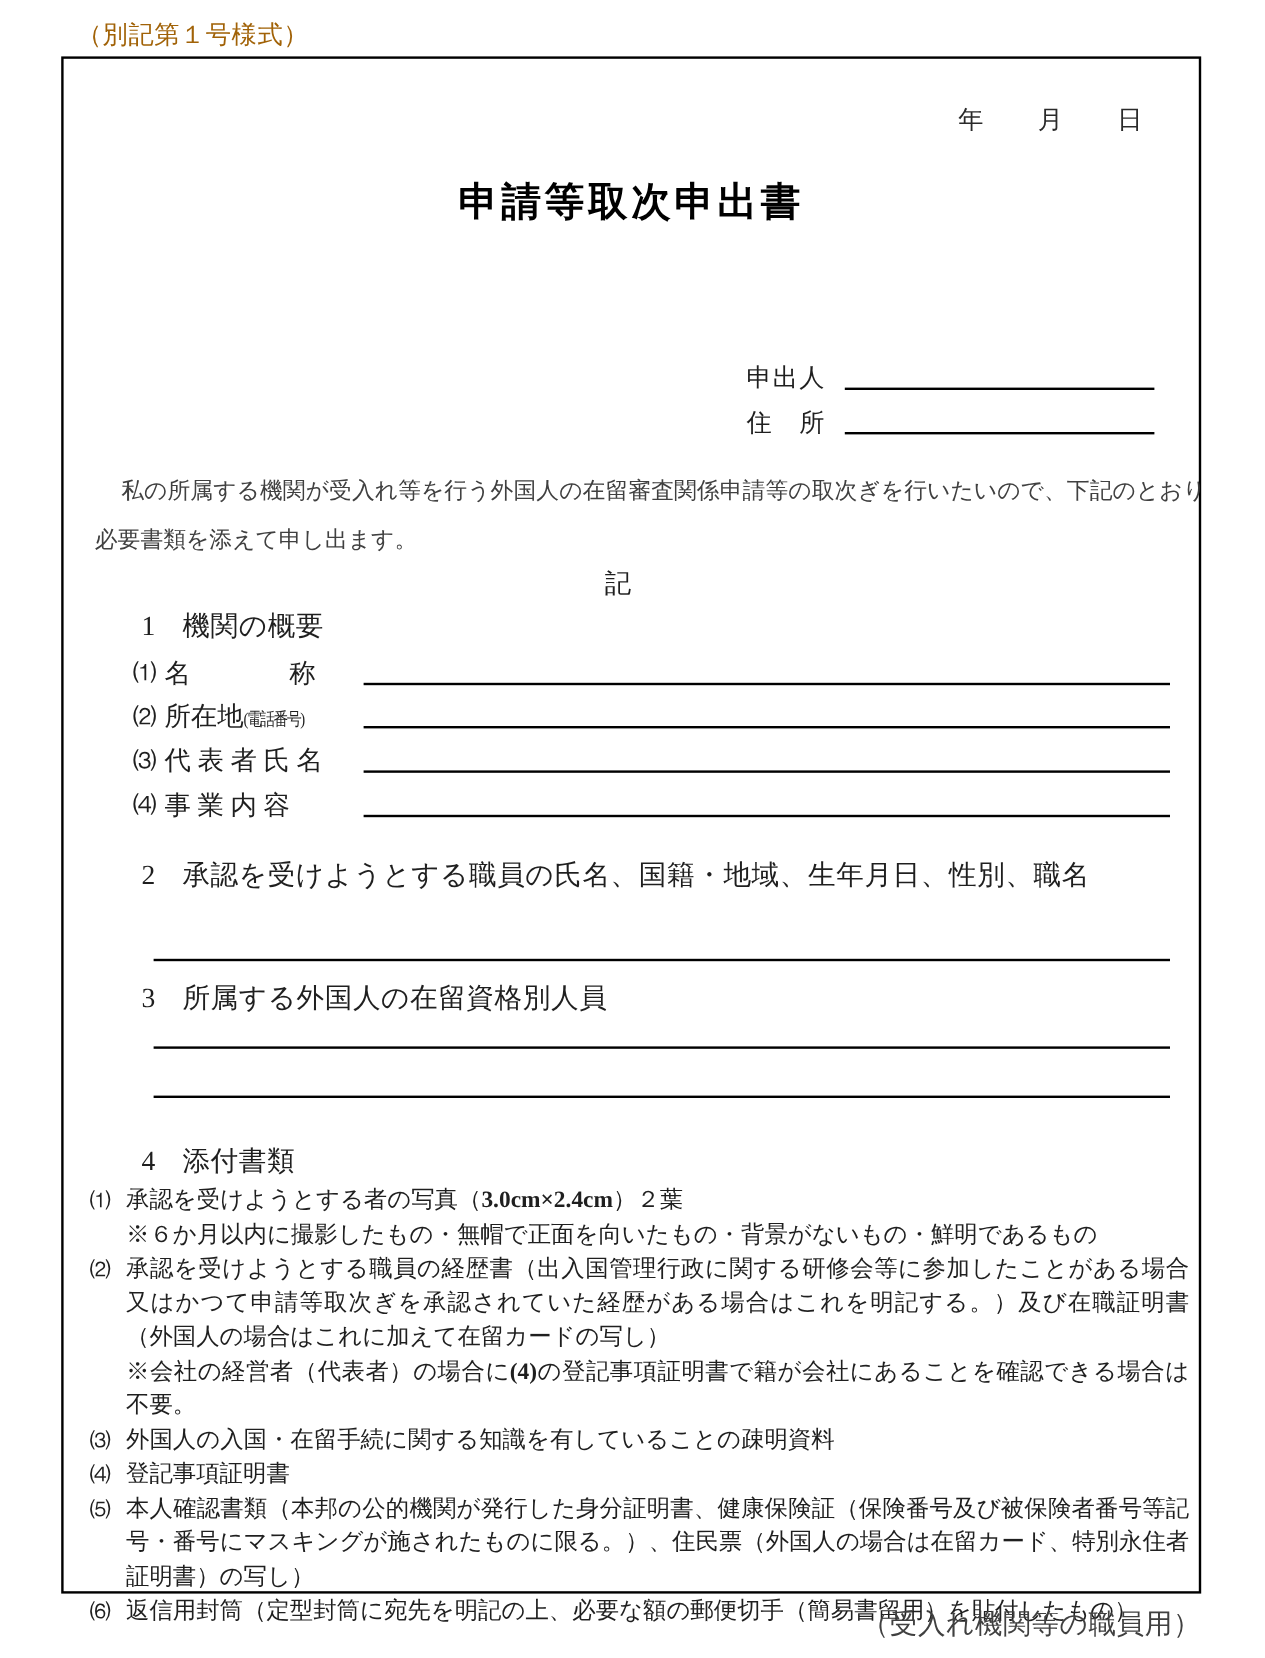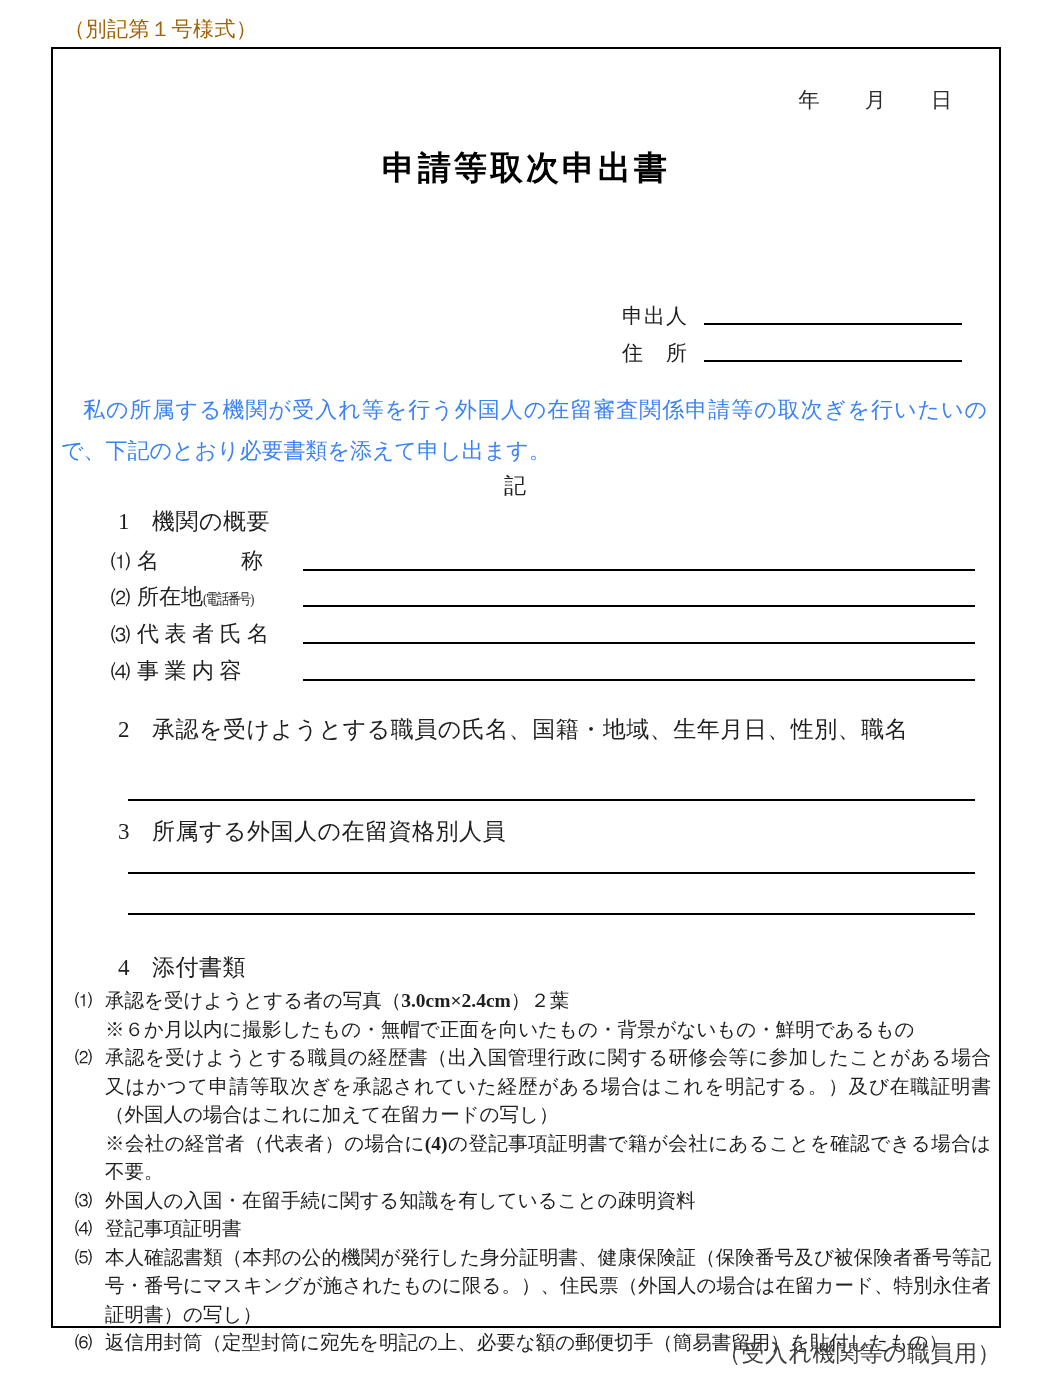--- a/index.html
+++ b/index.html
@@ -103,27 +103,27 @@
   .applicant-rule {
     flex: 1;
     border-bottom: 2.5px solid #000;
     height: 0;
     margin-bottom: 4px;
   }
 
   
   .body-para {
     position: absolute;
-    left: 8px;
+    left: 26px;
     top: 340px;
     width: 926px;
-    font-size: 22px;
+    font-size: 19px;
     line-height: 41px;
     text-indent: 22px;
-    color: #3b82f6;
+    color: #404040;
     text-align: justify;
   }
 
   .ki-mark {
     position: absolute;
     left: 0; right: 0;
     top: 422px;
     text-align: center;
     font-size: 22px;
     color: #1f1f1f;

